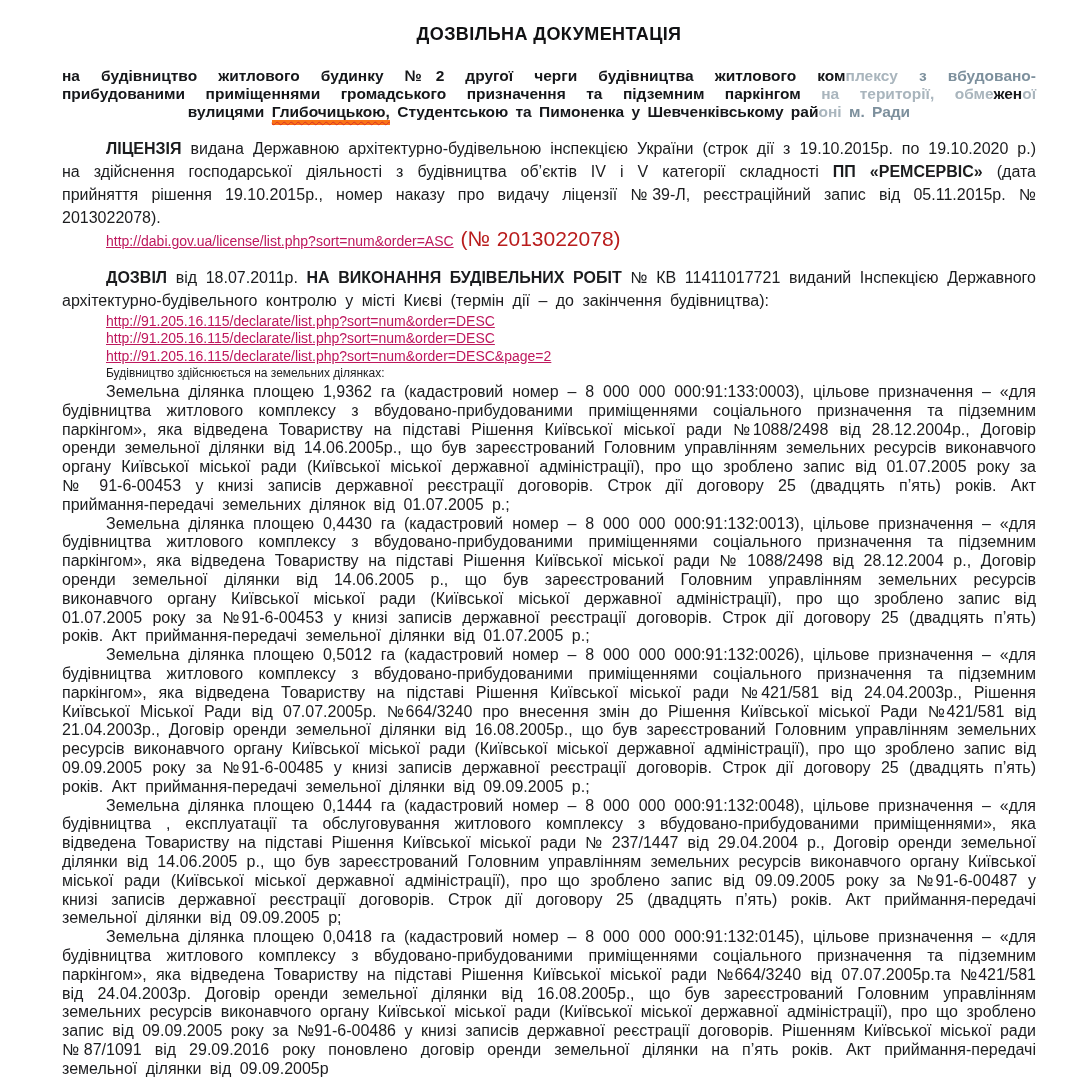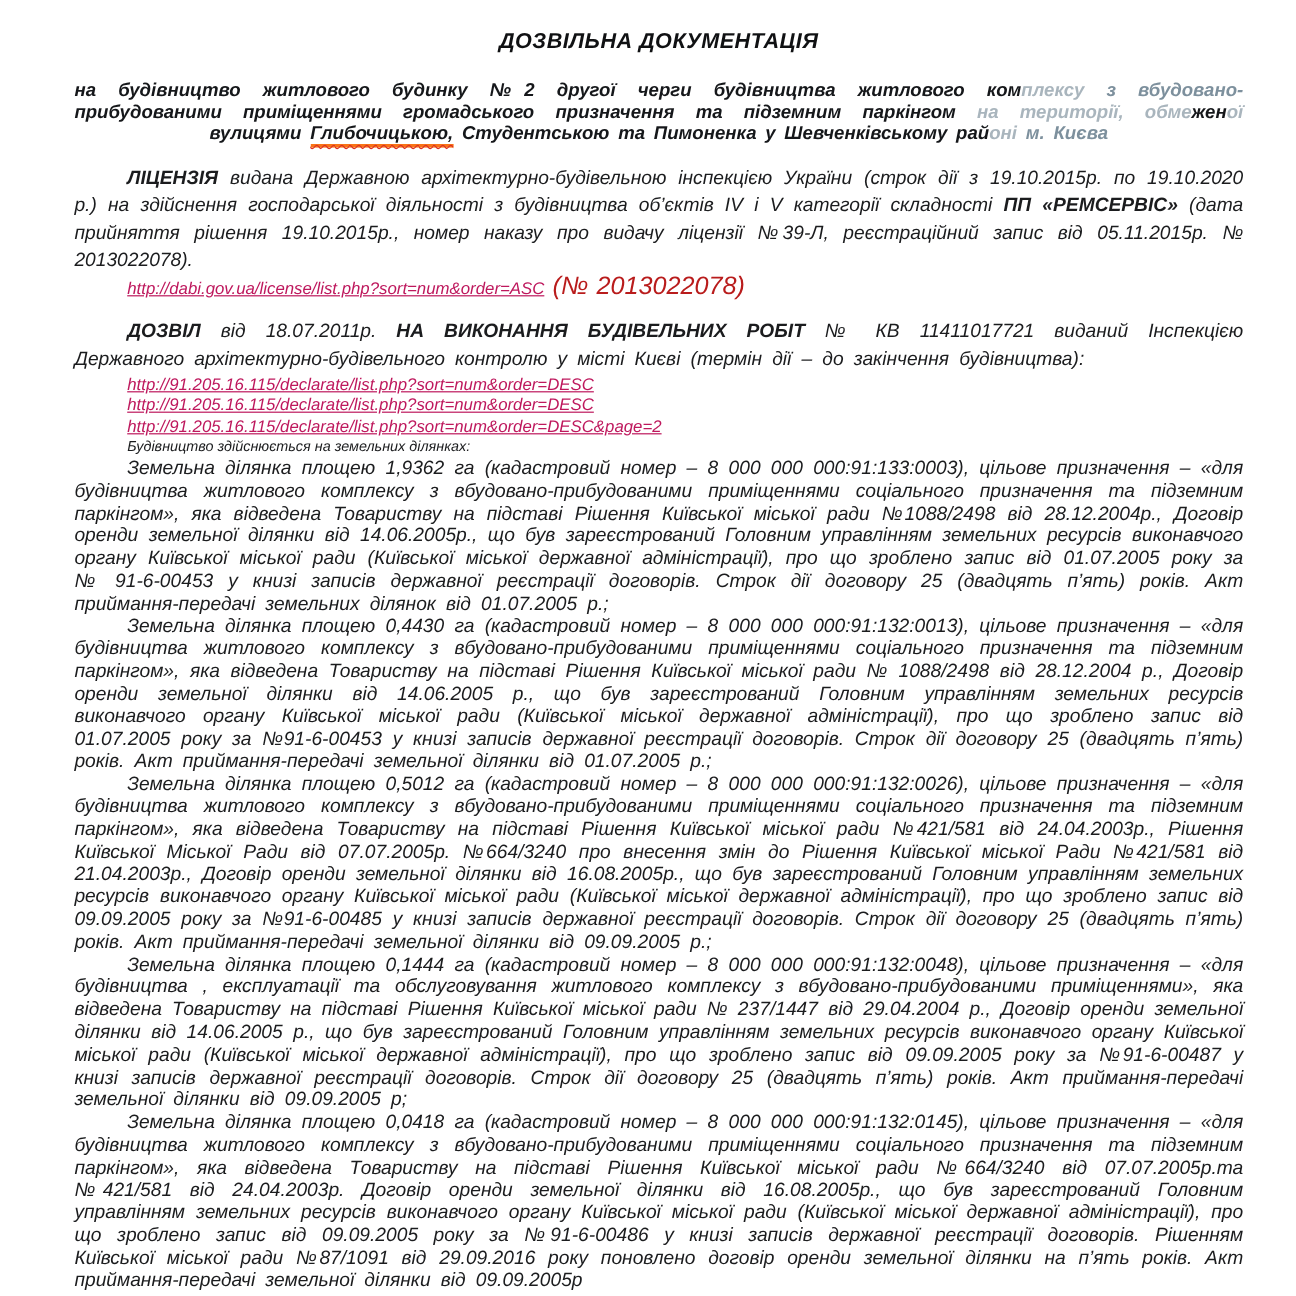--- a/index.html
+++ b/index.html
@@ -14,21 +14,20 @@
     font-family: "Liberation Sans", sans-serif;
     color: #1b1c1e;
     -webkit-font-smoothing: antialiased;
   }
   .page {
     box-sizing: border-box;
     width: 1080px;
     height: 1080px;
     padding: 24px 44px 0 62px;
     background: #ffffff;
-    font-style: italic;
   }
   .doc-title {
     margin: 0;
     text-align: center;
     font-size: 18px;
     font-weight: bold;
     letter-spacing: 0.4px;
     color: #101113;
   }
   .subtitle {
@@ -54,21 +53,21 @@
     text-align: justify;
     text-indent: 44px;
     word-spacing: 4px;
   }
   .para.permit-gap { margin-top: 16px; }
   .license-gap { margin-top: 16px; }
   .seg-b { font-weight: bold; }
   .seg-f { color: #a9b5bd; }
   .seg-m { color: #7d909d; }
   .seg-spell {
-    border-bottom: 3px solid #f97316;
+    border-bottom: 5px solid #f97316;
     text-decoration: underline wavy #d93025;
     text-decoration-thickness: 1px;
     text-underline-offset: 4px;
   }
   .link-line {
     margin-left: 44px;
     font-size: 14px;
     line-height: 15.5px;
     padding-top: 2px;
     word-spacing: 1px;
@@ -106,21 +105,21 @@
 </head>
 <body>
 
 <div class="page">
 
   <h1 class="doc-title">ДОЗВІЛЬНА ДОКУМЕНТАЦІЯ</h1>
 
   <div class="subtitle">
     <div class="sub-line"><span class="seg-b">на будівництво житлового будинку №2 другої черги будівництва житлового ком</span><span class="seg-f">плексу </span><span class="seg-m">з вбудовано-</span></div>
     <div class="sub-line"><span class="seg-b">прибудованими приміщеннями громадського призначення та підземним паркінгом</span><span class="seg-f"> на території, обме</span><span class="seg-b">жен</span><span class="seg-f">ої</span></div>
-    <div class="sub-line sub-line-last"><span class="seg-b">вулицями </span><span class="seg-spell">Глибочицькою,</span><span class="seg-b"> Студентською та Пимоненка у Шевченківському рай</span><span class="seg-f">оні </span><span class="seg-m">м. Києва</span></div>
+    <div class="sub-line sub-line-last"><span class="seg-b">вулицями </span><span class="seg-spell">Глибочицькою,</span><span class="seg-b"> Студентською та Пимоненка у Шевченківському рай</span><span class="seg-f">оні </span><span class="seg-m">м. Ради</span></div>
   </div>
 
   <p class="para license-gap"><span class="seg-b">ЛІЦЕНЗІЯ</span><span class="seg-p"> видана Державною архітектурно-будівельною інспекцією України (строк дії з 19.10.2015р. по 19.10.2020 р.) на здійснення господарської діяльності з будівництва об’єктів IV і V категорії складності </span><span class="seg-b">ПП «РЕМСЕРВІС»</span><span class="seg-p"> (дата прийняття рішення 19.10.2015р., номер наказу про видачу ліцензії №39-Л, реєстраційний запис від 05.11.2015р. № 2013022078).</span></p>
 
   <div class="link-line">
     <a class="doc-link" href="#">http://dabi.gov.ua/license/list.php?sort=num&amp;order=ASC</a><span class="link-suffix"> (№ 2013022078)</span>
   </div>
 
   <p class="para permit-gap"><span class="seg-b">ДОЗВІЛ</span><span class="seg-p"> від 18.07.2011р. </span><span class="seg-b">НА ВИКОНАННЯ БУДІВЕЛЬНИХ РОБІТ</span><span class="seg-p"> № КВ 11411017721 виданий Інспекцією Державного архітектурно-будівельного контролю у місті Києві (термін дії – до закінчення будівництва):</span></p>
 

